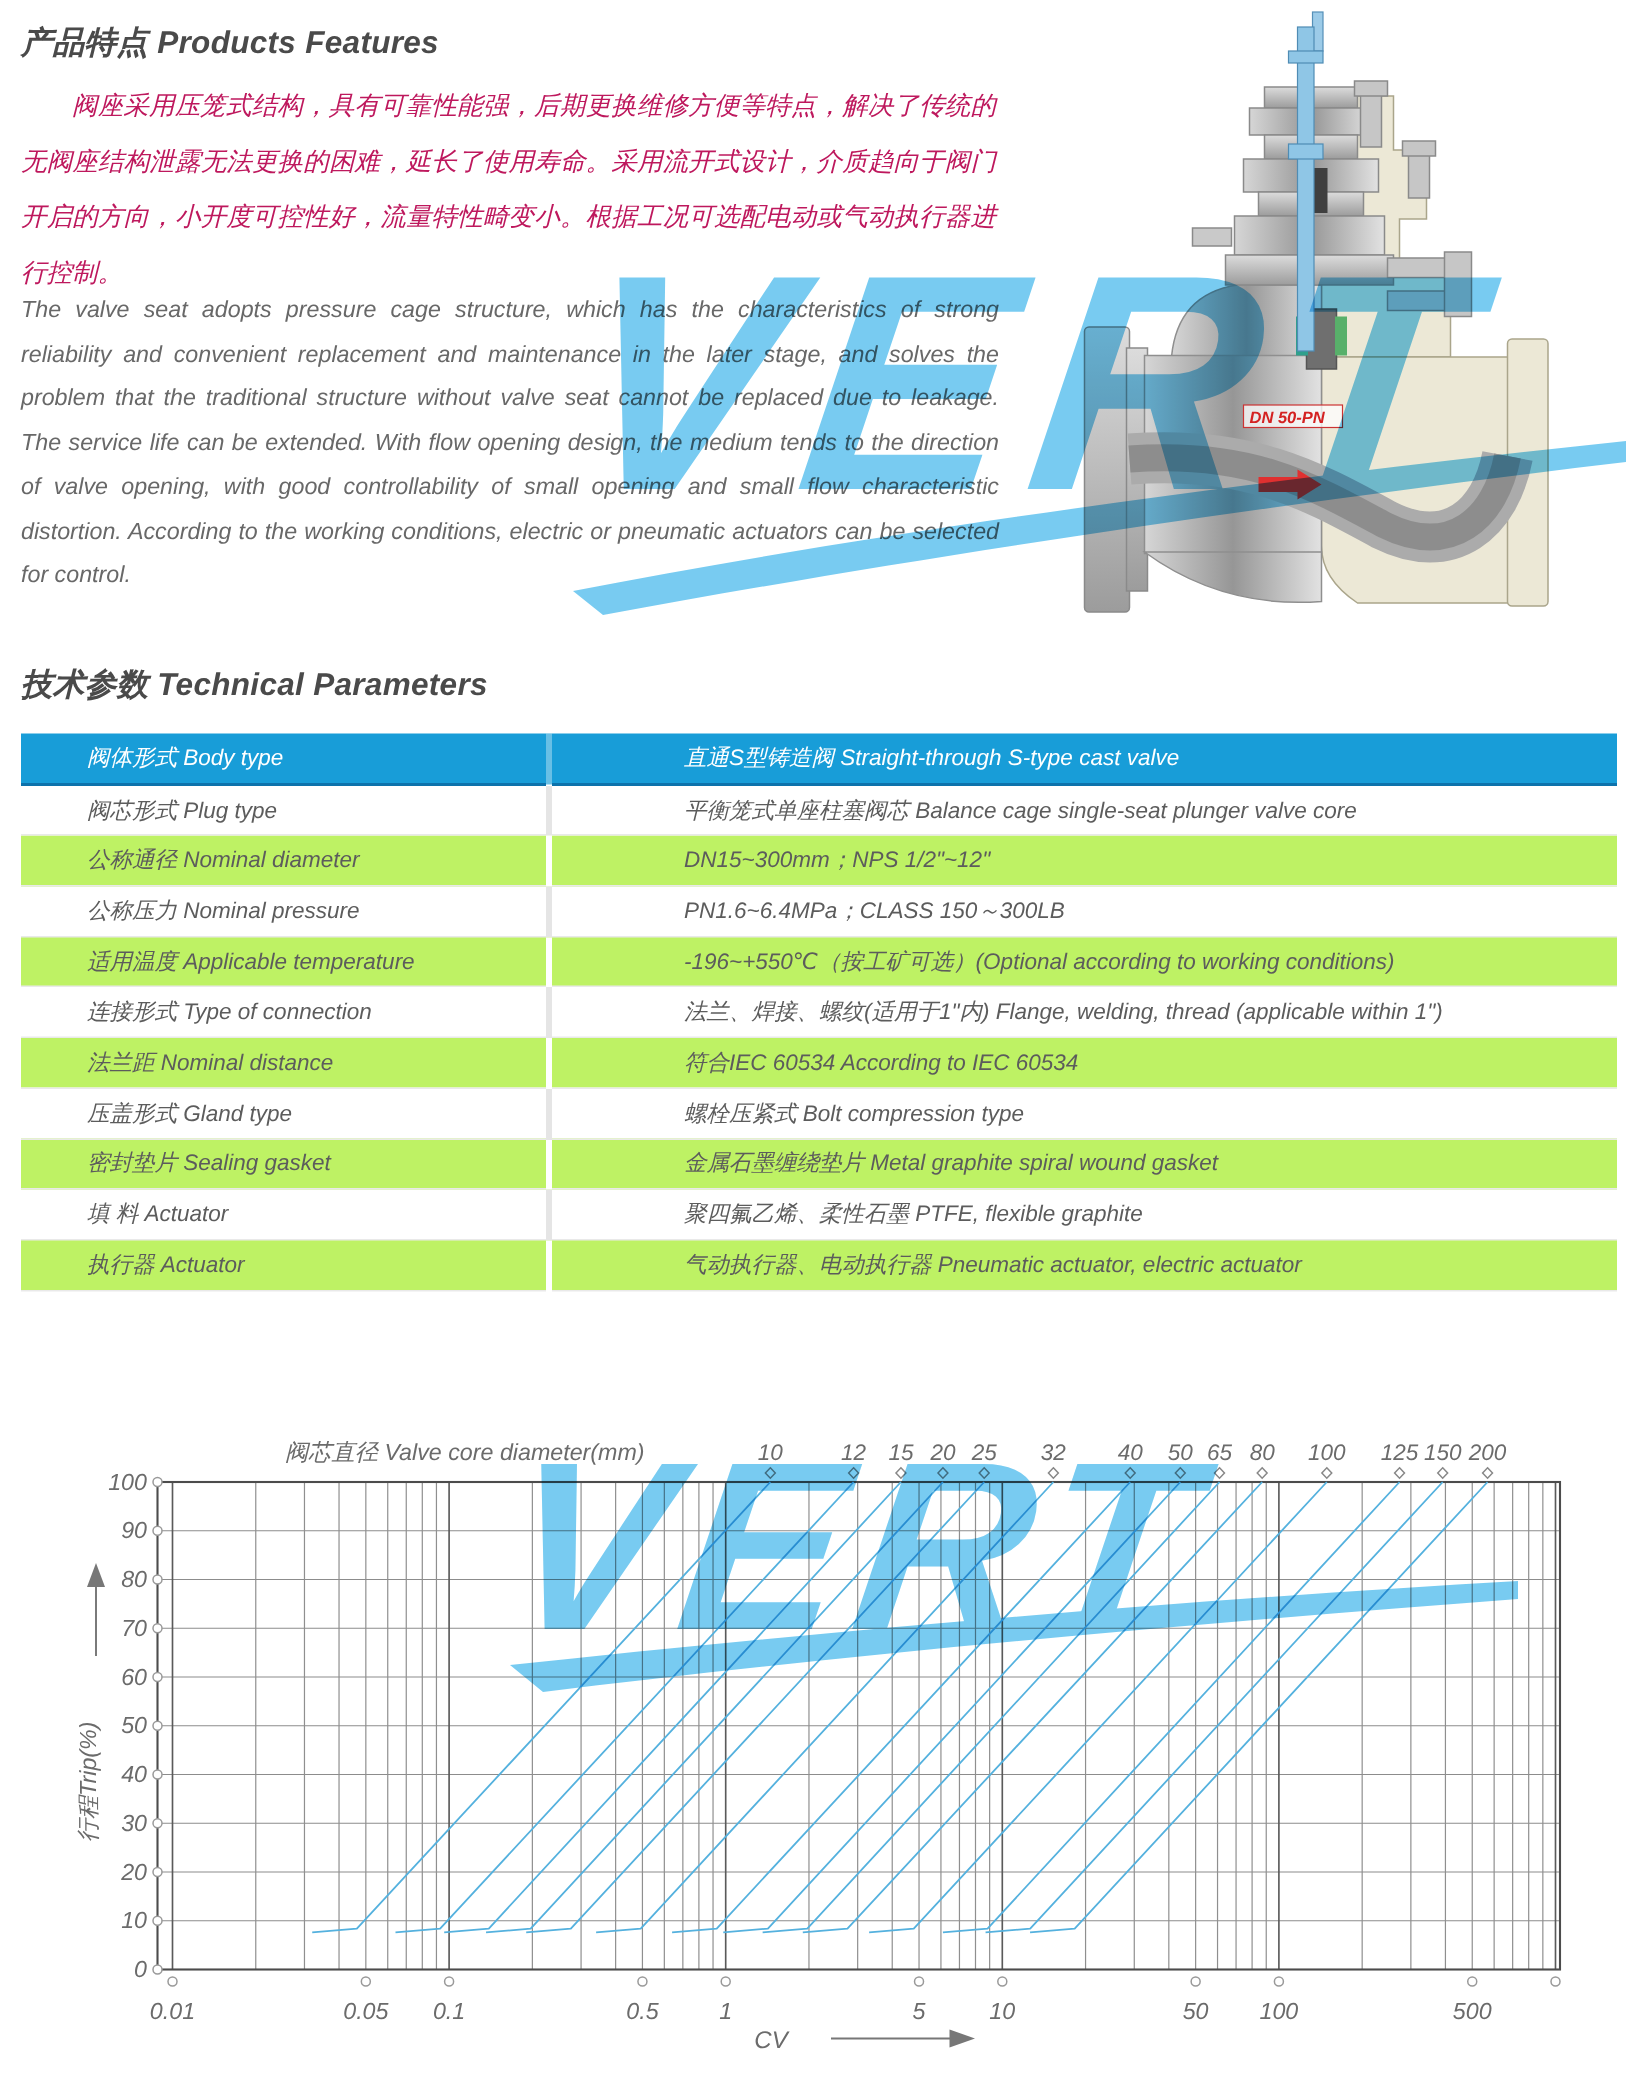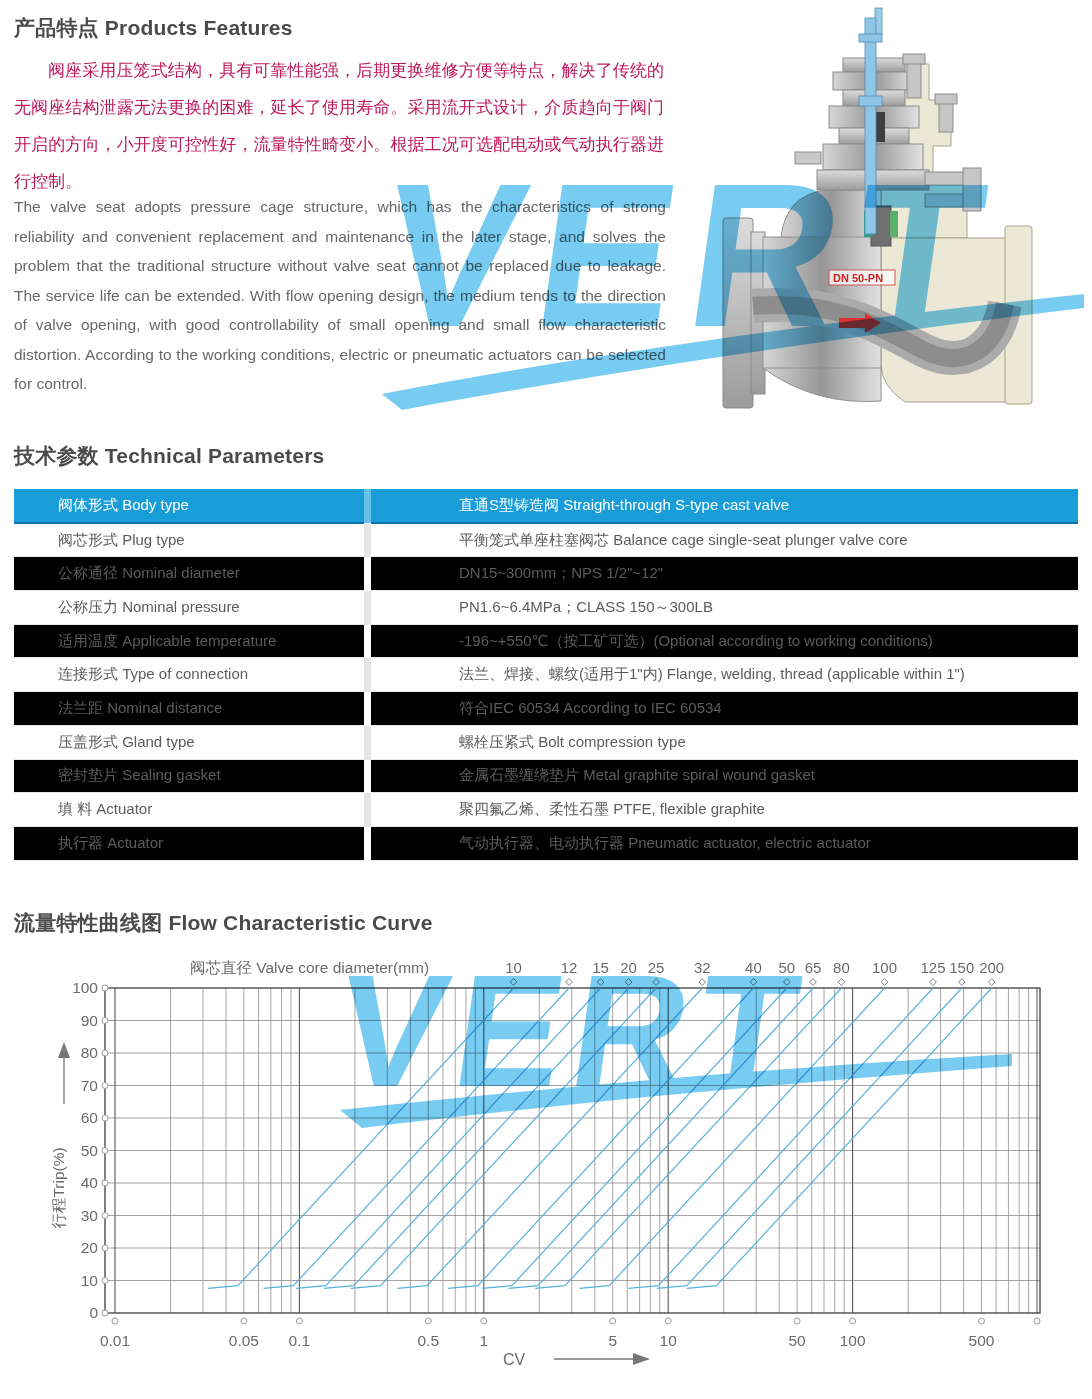--- a/index.html
+++ b/index.html
@@ -1,33 +1,33 @@
 <!DOCTYPE html>
 <html><head>
 <meta charset="utf-8">
 <style>
   html,body{margin:0;padding:0;background:#fff;}
   #page{position:relative;width:1092px;height:1399px;background:#fff;overflow:hidden;
-        font-family:"Liberation Sans","DejaVu Sans",sans-serif;color:#5a5a5a;}
+        font-family:"Liberation Sans","DejaVu Sans",sans-serif;color:#5a5a5a;font-style:italic;}
   .sec-heading{position:absolute;left:14px;margin:0;font-size:21px;font-weight:700;color:#4a4a4a;letter-spacing:.2px;}
   #features-cn{position:absolute;left:14px;top:52px;width:650px;margin:0;font-size:17px;line-height:37px;
                color:#be185d;text-align:justify;text-indent:2em;}
   #features-en{position:absolute;left:14px;top:192px;width:652px;margin:0;font-size:15.5px;line-height:29.5px;
                color:#686868;text-align:justify;}
   #valve-wrap{position:absolute;left:693px;top:6px;width:397px;height:410px;}
   
   #params-table{position:absolute;left:14px;top:489px;width:1064px;border-collapse:collapse;table-layout:fixed;
                 font-size:15px;color:#5c5c5c;}
   #params-table td{height:32.7px;padding:0;vertical-align:middle;}
   #params-table td.label{width:306px;padding-left:44px;}
-  #params-table td.value{padding-left:88px;border-left:7px solid #e5e5e5;margin-top:48px;}
+  #params-table td.value{padding-left:88px;border-left:4px solid #e5e5e5;margin-top:48px;}
   #params-table tr{border-bottom:1px solid #e9e9e9;}
   #params-table tr.head{background:#189dd8;color:#fff;border-bottom:2px solid #0d72ab;}
   #params-table tr.head td.value{border-left-color:rgba(255,255,255,.35);}
-  #params-table tr.alt{background:#000000;}
+  #params-table tr.alt{background:#bef264;}
   #params-table tr.alt td.value{border-left-color:#ffffff;}
   
   #flow-chart-svg{position:absolute;left:14px;top:946px;}
   
   .watermark{position:absolute;mix-blend-mode:multiply;opacity:.82;pointer-events:none;z-index:6;}
   .watermark text{font-family:"Liberation Sans",sans-serif;font-weight:800;}
 </style>
 </head>
 <body>
 
@@ -154,21 +154,20 @@
           <td class="label">填 料 Actuator</td>
           <td class="value">聚四氟乙烯、柔性石墨 PTFE, flexible graphite</td>
         </tr>
         <tr class="alt">
           <td class="label">执行器 Actuator</td>
           <td class="value">气动执行器、电动执行器 Pneumatic actuator, electric actuator</td>
         </tr>
       </tbody>
     </table>
 
-  <h2 class="sec-heading" style="top:909px">流量特性曲线图 Flow Characteristic Curve</h2>
   <svg id="flow-chart-svg" width="1064" height="450" viewBox="0 0 1064 450">
       <g>
         <line x1="91" y1="334.5" x2="1026" y2="334.5" stroke="#8c8c8c" stroke-width="0.8"></line>
         <line x1="91" y1="302" x2="1026" y2="302" stroke="#8c8c8c" stroke-width="0.8"></line>
         <line x1="91" y1="269.5" x2="1026" y2="269.5" stroke="#8c8c8c" stroke-width="0.8"></line>
         <line x1="91" y1="237" x2="1026" y2="237" stroke="#8c8c8c" stroke-width="0.8"></line>
         <line x1="91" y1="204.5" x2="1026" y2="204.5" stroke="#8c8c8c" stroke-width="0.8"></line>
         <line x1="91" y1="172" x2="1026" y2="172" stroke="#8c8c8c" stroke-width="0.8"></line>
         <line x1="91" y1="139.50000000000003" x2="1026" y2="139.50000000000003" stroke="#8c8c8c" stroke-width="0.8"></line>
         <line x1="91" y1="107" x2="1026" y2="107" stroke="#8c8c8c" stroke-width="0.8"></line>

